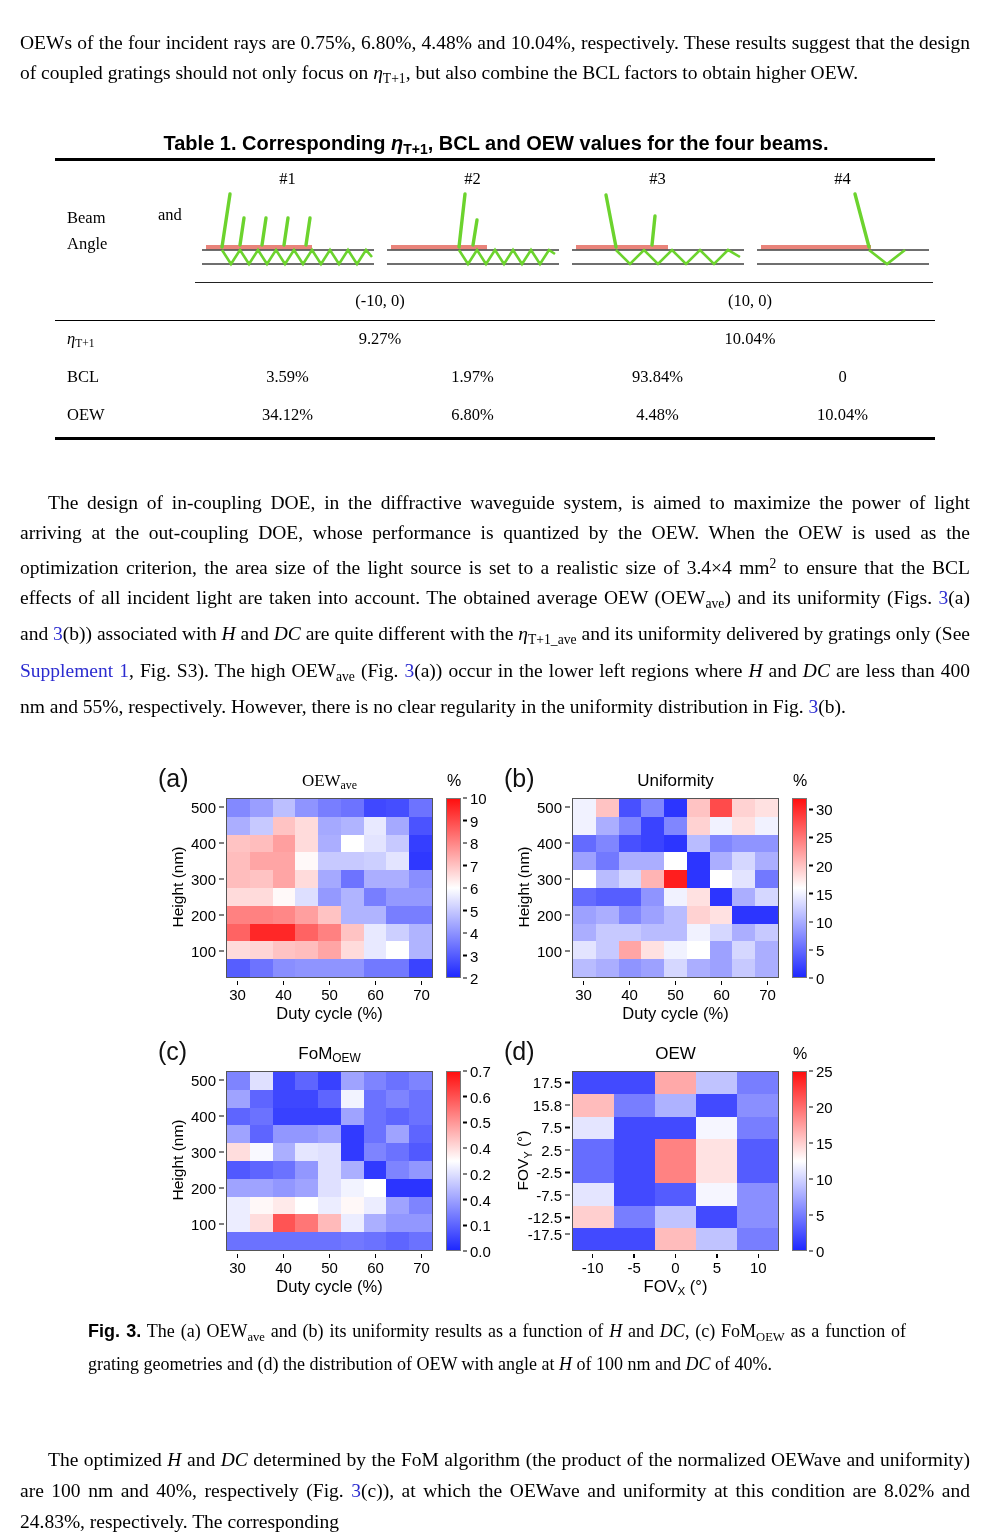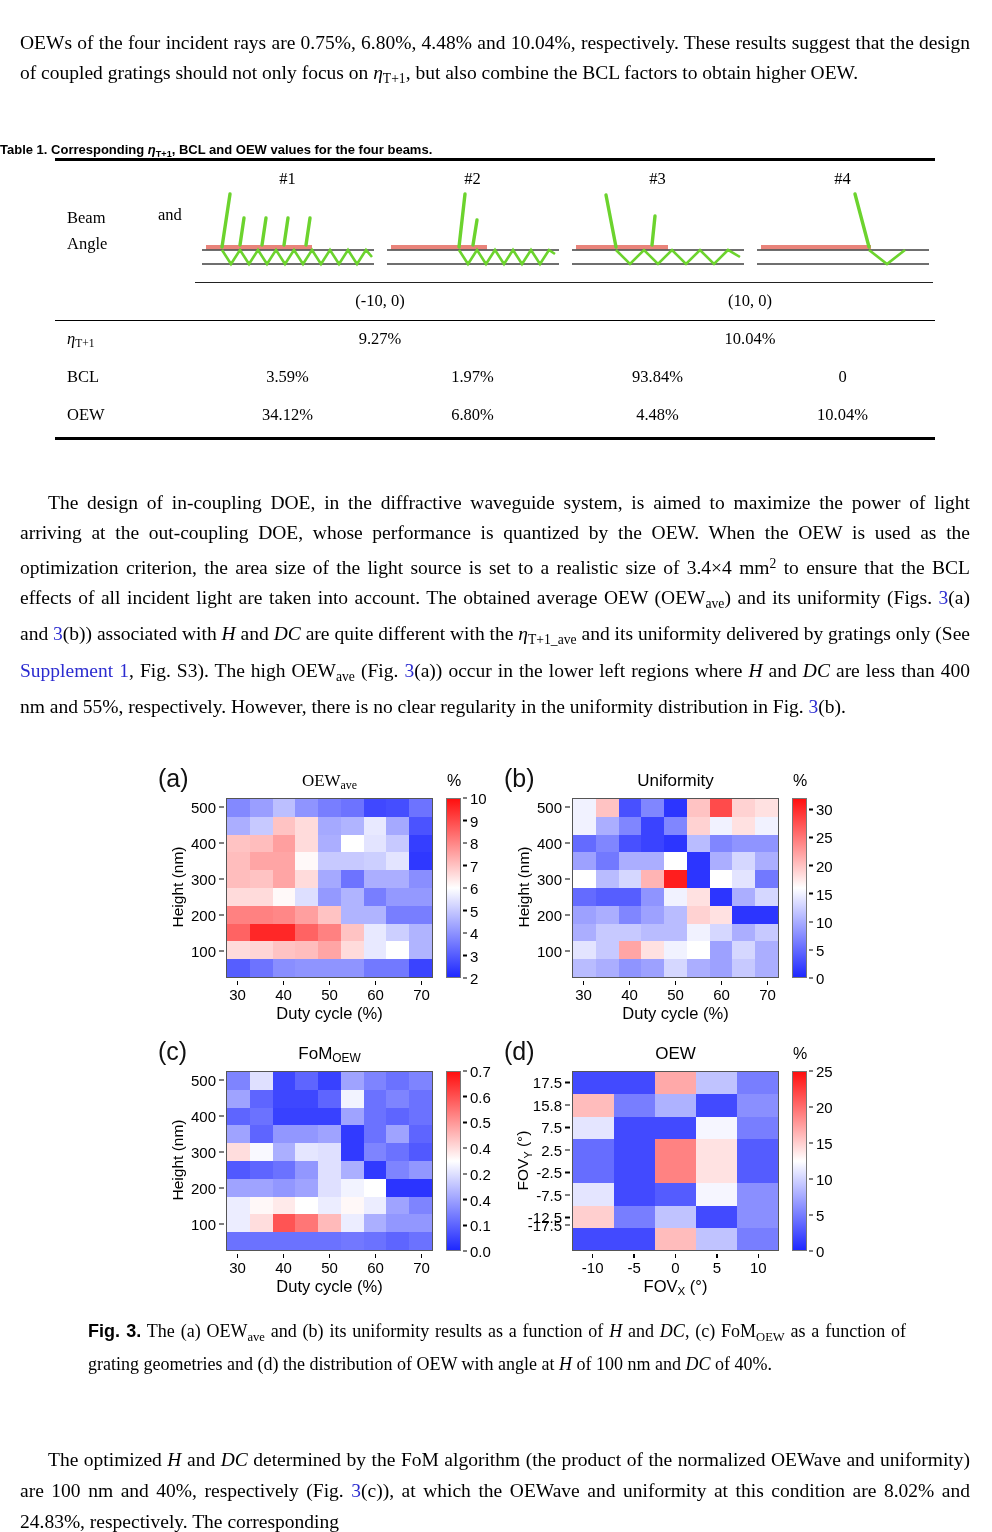--- a/index.html
+++ b/index.html
@@ -13,22 +13,22 @@
   .rt-link{color:var(--link,#2b2bd0);}
   .rt-sans{font-family:"Liberation Sans",sans-serif;}
   .rt-serif{font-family:"Liberation Serif",serif;}
   
   .para{position:absolute;left:20px;right:22px;text-align:justify;
         font-size:19.5px;line-height:30px;}
   #para1{top:8px;}
   #para2{top:468px;line-height:30.5px;text-indent:28px;}
   #para3{top:1424px;line-height:31px;text-indent:28px;}
   
-  #tcaption{position:absolute;top:142px;left:0;width:100%;
-            font-family:"Liberation Sans",sans-serif;font-weight:bold;font-size:13px;}
+  #tcaption{position:absolute;top:132px;left:0;width:100%;text-align:center;
+            font-family:"Liberation Sans",sans-serif;font-weight:bold;font-size:20px;}
   .ptable{position:absolute;left:55px;top:158px;width:880px;height:276px;
           border-top:3.5px solid #000;border-bottom:3.5px solid #000;font-size:16.5px;}
   .ptable .hcell{position:absolute;top:8px;width:185px;text-align:center;}
   .ptable .beamlbl{position:absolute;left:12px;top:44px;line-height:26px;}
   .ptable .andlbl{position:absolute;left:103px;top:44px;}
   .beamcell{position:absolute;top:30px;width:185px;height:85px;text-align:center;}
   .grp-line{position:absolute;left:140px;right:2px;top:121px;border-top:1.3px solid #222;}
   .anglbl{position:absolute;top:130px;text-align:center;}
   .midrule{position:absolute;left:0;right:0;top:159px;border-top:1.6px solid #000;}
   .rowlbl{position:absolute;left:12px;}
@@ -554,21 +554,21 @@
           <div style="background: rgb(192, 195, 255);"></div>
           <div style="background: rgb(120, 126, 255);"></div>
         </div>
         <div class="ytick" style="top: 47.25px;">17.5</div>
         <div class="ytick" style="top: 69.75px;">15.8</div>
         <div class="ytick" style="top: 92.25px;">7.5</div>
         <div class="ytick" style="top: 114.75px;">2.5</div>
         <div class="ytick" style="top: 137.25px;">-2.5</div>
         <div class="ytick" style="top: 159.75px;">-7.5</div>
         <div class="ytick" style="top: 182.25px;">-12.5</div>
-        <div class="ytick" style="top: 190px;">-17.5</div>
+        <div class="ytick" style="top: 199px;">-17.5</div>
         <div class="xtick" style="left: 76.7px;">-10</div>
         <div class="xtick" style="left: 118.1px;">-5</div>
         <div class="xtick" style="left: 159.5px;">0</div>
         <div class="xtick" style="left: 200.9px;">5</div>
         <div class="xtick" style="left: 242.3px;">10</div>
         <div class="xlabel"><span>FOV</span><span class="rt-sub">X</span><span> (°)</span></div>
         <div class="cbunit">%</div>
         <div class="cbar"></div>
         <div class="cbtick" style="top: 36px;">25</div>
         <div class="cbtick" style="top: 72px;">20</div>

